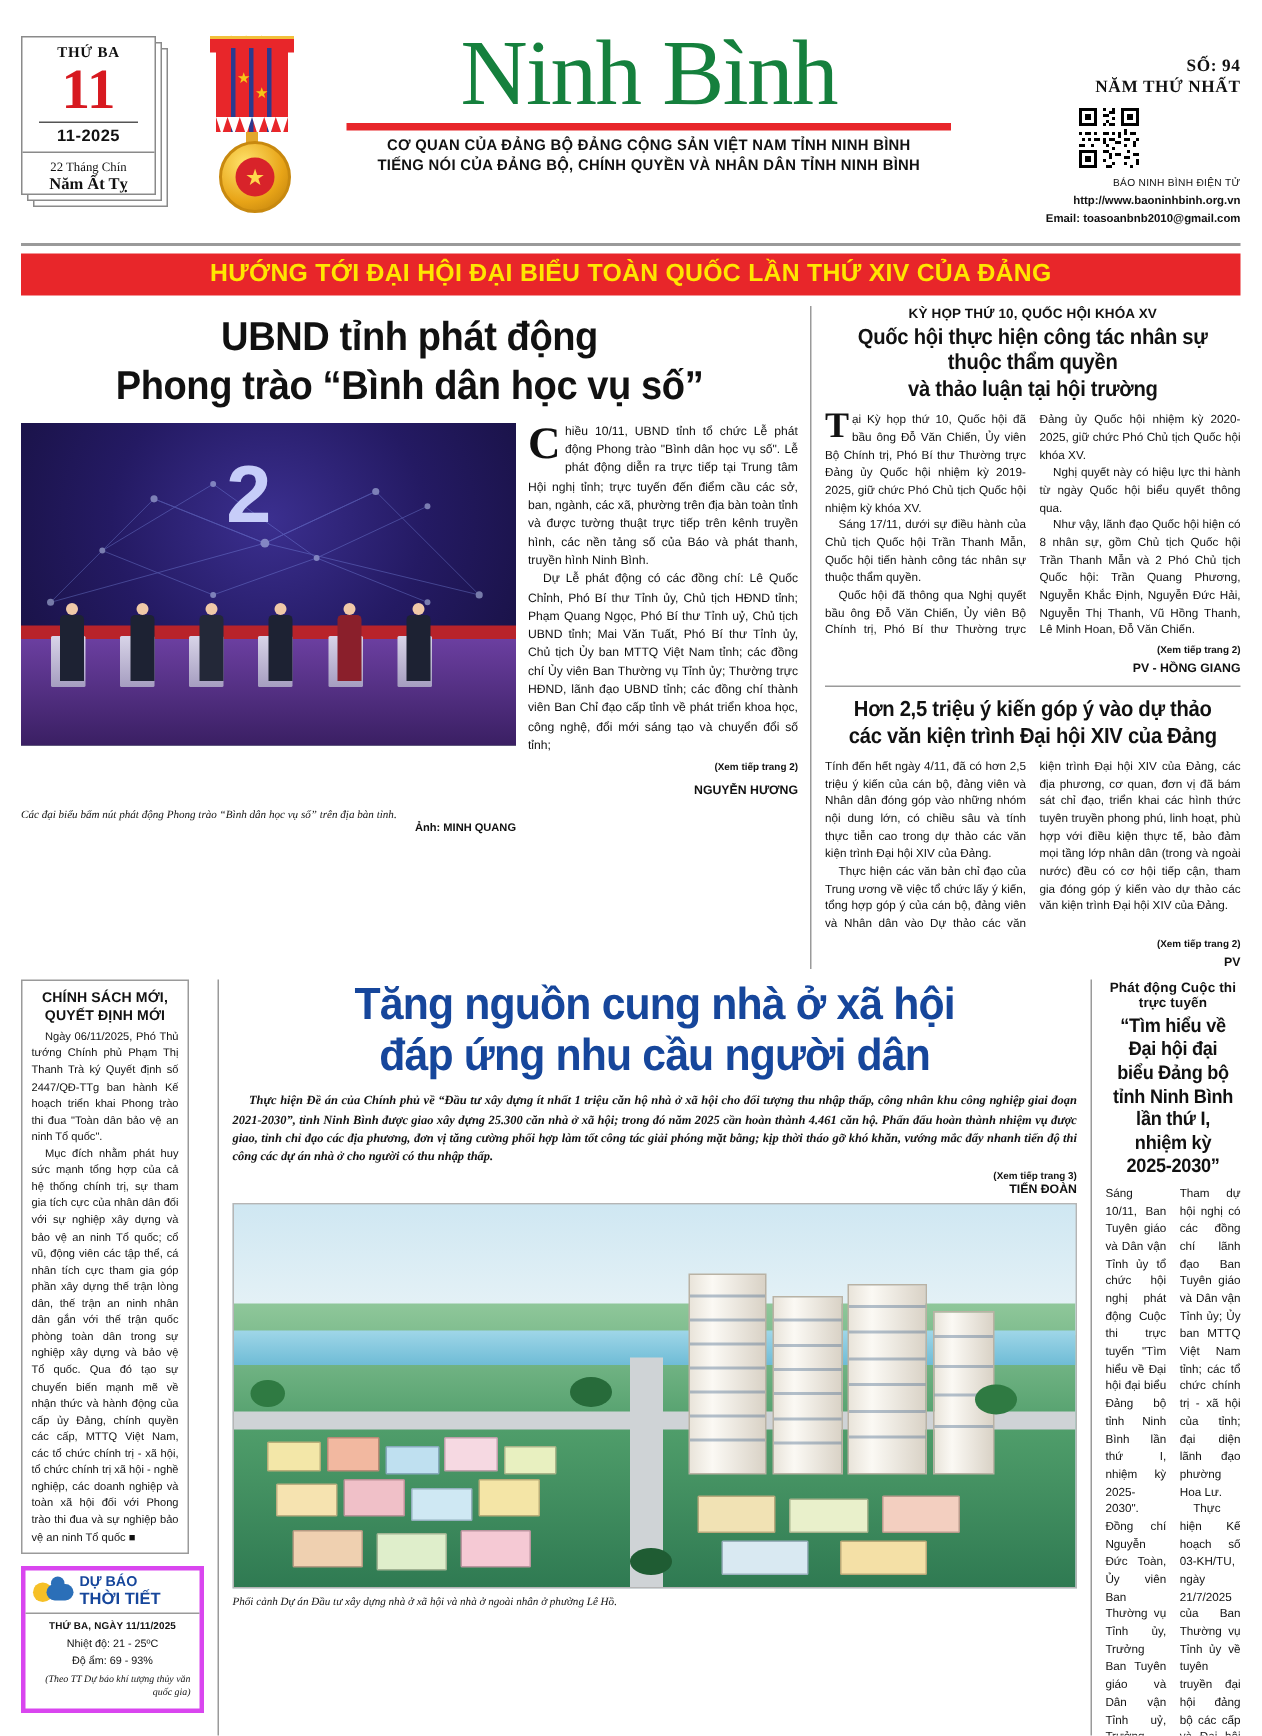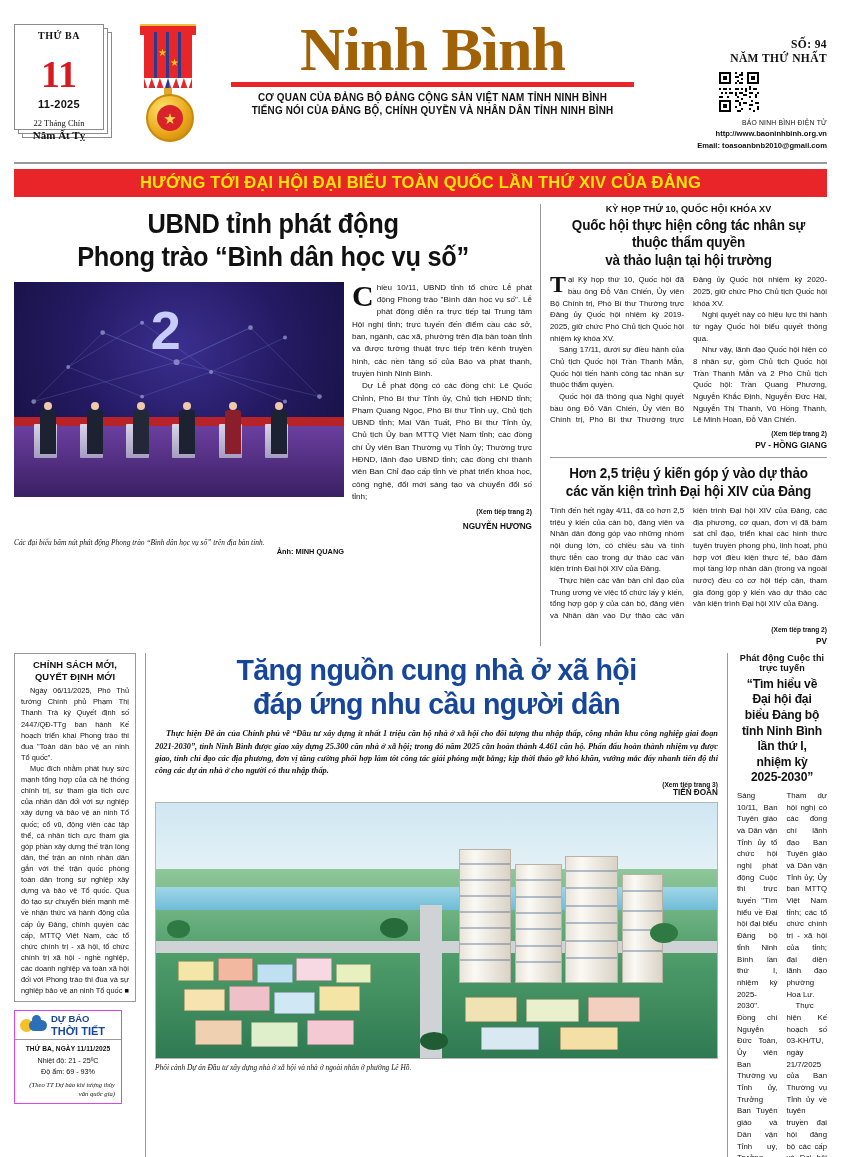--- a/index.html
+++ b/index.html
@@ -8,21 +8,21 @@
 
   
   .masthead{display:flex;align-items:flex-start;height:150px;position:relative;}
   .date-block{width:108px;position:relative;flex:0 0 108px;padding-top:14px;}
   .date-stack{position:relative;width:96px;height:112px;}
   .date-stack .sheet{position:absolute;border:1px solid #8a8a8a;background:#fff;width:88px;height:104px;}
   .date-stack .s3{left:8px;top:8px;}
   .date-stack .s2{left:4px;top:4px;}
   .date-stack .s1{left:0;top:0;display:flex;flex-direction:column;align-items:center;}
   .dow{font-family:"Liberation Serif",serif;font-size:10px;font-weight:bold;letter-spacing:.5px;margin-top:5px;color:#111;}
-  .daynum{font-family:"Liberation Serif",serif;font-size:38px;font-weight:bold;color:#d71920;line-height:.95;margin-top:15px;}
+  .daynum{font-family:"Liberation Serif",serif;font-size:38px;font-weight:bold;color:#d71920;line-height:.95;margin-top:1px;}
   .mrule{width:66px;height:1px;background:#555;margin:3px 0 3px 0;}
   .monthyear{font-family:"Liberation Sans",sans-serif;font-size:11px;font-weight:bold;color:#111;letter-spacing:.3px;text-align:right;}
   .lunar-sep{width:88px;height:1px;background:#8a8a8a;margin:4px 0 0 0;}
   .lunar1{font-family:"Liberation Serif",serif;font-size:8.5px;color:#111;margin-top:4px;}
   .lunar2{font-family:"Liberation Serif",serif;font-size:11px;font-weight:bold;color:#111;margin-top:1px;}
 
   .medal{flex:0 0 92px;width:92px;height:140px;position:relative;margin-top:6px;}
   .ribbon{position:absolute;left:22px;top:16px;width:48px;height:56px;background:#e8262a;}
   .ribbon .stripe{position:absolute;top:0;bottom:0;width:3px;background:#2b3a8f;}
   .ribbon-top{position:absolute;left:18px;top:8px;width:56px;height:9px;background:#e8262a;border-top:2px solid #f2c03a;}
@@ -31,21 +31,21 @@
   .ribbon-star{position:absolute;color:#f5c518;font-size:10px;line-height:1;}
   .medal-neck{position:absolute;left:42px;top:72px;width:8px;height:10px;background:#e3a82b;}
   .medal-disc{position:absolute;left:24px;top:78px;width:44px;height:44px;border-radius:50%;
      background:radial-gradient(circle at 35% 30%,#ffe36b,#e8a417 60%,#b87b0c);border:2px solid #c8890f;
      display:flex;align-items:center;justify-content:center;}
   .medal-inner{width:26px;height:26px;border-radius:50%;background:#d8232a;display:flex;align-items:center;justify-content:center;}
   .medal-inner span{color:#ffd84d;font-size:15px;line-height:1;}
   .medal-topstars{position:absolute;left:28px;top:6px;color:#f5c518;font-size:9px;letter-spacing:2px;}
 
   .title-block{flex:1 1 auto;text-align:center;padding-top:10px;min-width:0;}
-  .paper-title{font-family:"Liberation Serif",serif;font-weight:bold;font-size:62px;line-height:.96;color:#a16207;
+  .paper-title{font-family:"Liberation Serif",serif;font-weight:normal;font-size:62px;line-height:.96;color:#15803d;
      letter-spacing:-1px;margin:0;text-align:center;-webkit-text-stroke:0;}
   .title-rule{height:5px;background:#e8262a;margin:2px auto 4px auto;width:92%;}
   .subtitle{font-family:"Liberation Sans",sans-serif;font-weight:bold;font-size:10.2px;letter-spacing:.2px;color:#111;line-height:1.35;
      transform:scaleX(.97);}
 
   .issue-block{flex:0 0 176px;width:176px;text-align:right;padding-top:28px;font-family:"Liberation Serif",serif;}
   .issue-no{font-size:11.5px;font-weight:bold;letter-spacing:.4px;}
   .issue-yr{font-size:11.5px;font-weight:bold;letter-spacing:.4px;margin-top:2px;}
   .qr{width:44px;height:44px;margin:6px auto 4px auto;background:#fff;}
   .qr svg{display:block;}
@@ -95,26 +95,26 @@
   .r-head{text-align:center;font-weight:bold;font-size:14.5px;line-height:1.2;letter-spacing:-.2px;transform:scaleX(.93);margin:0 0 5px 0;}
   .r-head.sm{font-size:13px;}
   .two-col{column-count:2;column-gap:9px;font-size:7.8px;line-height:1.5;text-align:justify;font-family:"Liberation Sans",sans-serif;}
   .two-col p{margin:0;text-indent:9px;}
   .two-col p.first{text-indent:0;}
   .two-col .dc{float:left;font-family:"Liberation Serif",serif;font-size:24px;line-height:19px;font-weight:bold;margin:1px 2px 0 0;}
   .r-sep{height:1px;background:#9a9a9a;margin:7px 0 7px 0;}
 
   
   .mid{display:flex;margin-top:7px;}
-  .policy{width:122px;flex:0 0 122px;border:1px solid #9a9a9a;padding:5px 6px;box-sizing:border-box;}
+  .policy{width:112px;flex:0 0 122px;border:1px solid #9a9a9a;padding:5px 6px;box-sizing:border-box;}
   .policy-title{text-align:center;font-weight:bold;font-size:9.4px;line-height:1.25;letter-spacing:.1px;margin-bottom:3px;}
   .policy-body{font-size:7.4px;line-height:1.5;text-align:justify;}
   .policy-body p{margin:0;text-indent:9px;}
 
-  .weather{width:108px;flex:0 0 122px;border:1px solid #d946ef;margin-top:8px;box-sizing:border-box;}
+  .weather{width:122px;flex:0 0 122px;border:3px solid #d946ef;margin-top:8px;box-sizing:border-box;}
   .weather-head{display:flex;align-items:center;gap:4px;padding:3px 5px 2px 5px;}
   .sun{width:13px;height:13px;border-radius:50%;background:#f6c027;flex:0 0 13px;position:relative;}
   .cloud{width:18px;height:11px;background:#2b6fb8;border-radius:7px;position:relative;margin-left:-8px;}
   .cloud:before{content:"";position:absolute;left:3px;top:-5px;width:9px;height:9px;border-radius:50%;background:#2b6fb8;}
   .w-title{font-weight:bold;color:#16469b;font-size:9.5px;line-height:1.12;text-align:left;}
   .w-title .l2{font-size:11px;}
   .weather-sep{height:1px;background:#9a9a9a;}
   .weather-body{padding:4px 6px 5px 6px;font-size:7.2px;line-height:1.5;text-align:justify;}
   .weather-date{text-align:center;font-weight:bold;font-size:6.6px;margin-bottom:2px;letter-spacing:.1px;}
   .weather-body p{margin:0;text-indent:8px;}

